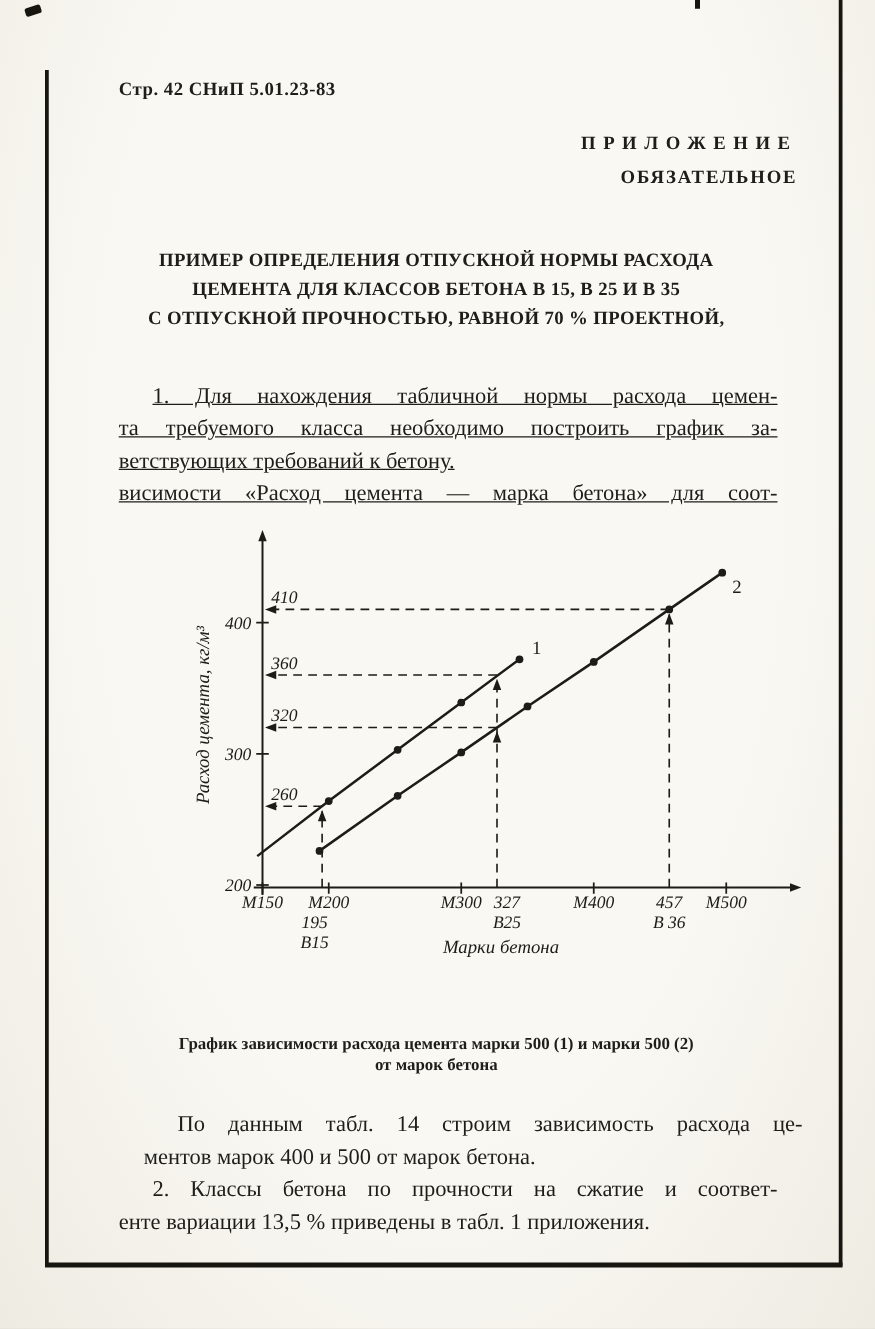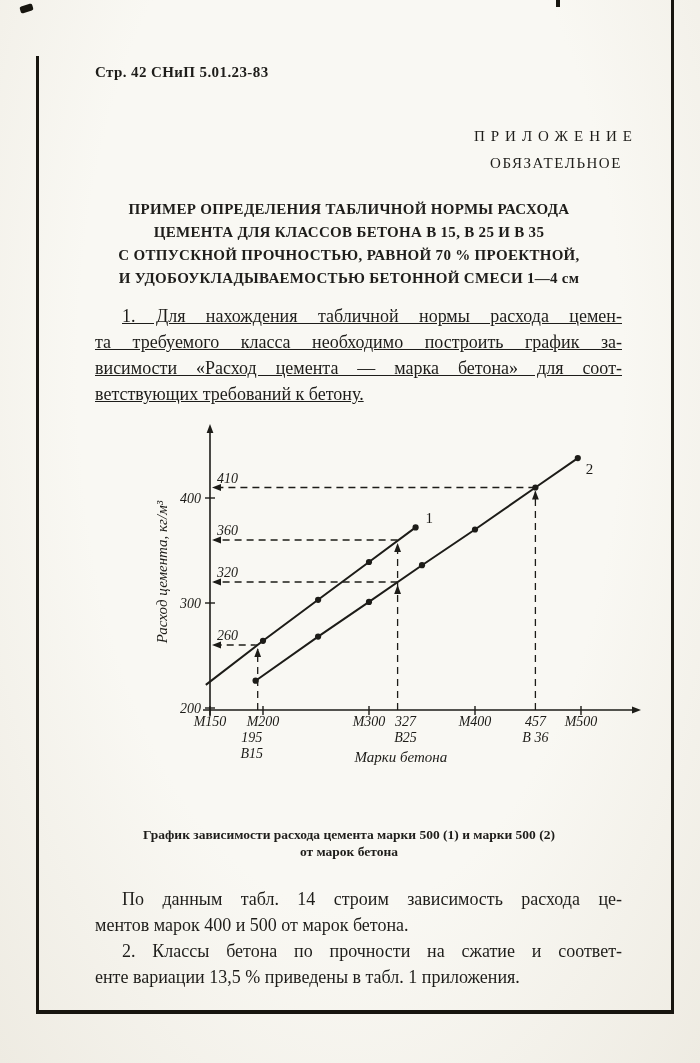--- a/index.html
+++ b/index.html
@@ -1,31 +1,31 @@
 <!DOCTYPE html>
 <html><head>
 <meta charset="utf-8">
 <style>
   html,body{margin:0;padding:0;}
   body{width:700px;height:1063px;background:#d8d5cd;font-family:"Liberation Serif",serif;color:#1e1d1a;}
   .page{position:relative;width:700px;height:1063px;overflow:hidden;
     background:radial-gradient(ellipse at 50% 35%, #f9f8f3 55%, #eeebe2 100%);}
   .scan{position:absolute;background:#17150f;}
   .header{position:absolute;left:95px;top:64px;font-size:15px;font-weight:bold;letter-spacing:.4px;}
-  .annex{position:absolute;right:62px;top:128px;text-align:center;font-weight:normal;font-size:15px;}
+  .annex{position:absolute;right:62px;top:107px;text-align:right;font-weight:bold;font-size:15px;}
   .annex .l1{letter-spacing:6px;}
   .annex .l2{letter-spacing:1.5px;margin-top:10px;}
   .title{position:absolute;left:60px;right:62px;top:198px;font-size:15px;font-weight:bold;line-height:23px;letter-spacing:.3px;}
   .title .tline{text-align:center;}
   .para{position:absolute;left:95px;width:527px;font-size:18px;line-height:26px;}
   .para .tline{text-align:justify;text-align-last:justify;}
   .para .tline.last{text-align-last:left;}
   .para .tline.first{text-indent:27px;}
   #para1{top:303px;text-decoration:underline;}
-  #para2{top:886px;}
+  #para2{top:886px;margin-left:20px;}
   #para3{top:938px;}
   .figure{position:absolute;left:115px;top:412px;width:540px;height:372px;}
   .caption{position:absolute;left:60px;right:62px;top:826px;font-size:13.5px;font-weight:bold;line-height:17px;}
   .caption .tline{text-align:center;}
   .cl{font-family:"Liberation Serif",serif;font-style:italic;font-size:14px;fill:#1d1c18;}
   .sl{font-style:normal;font-size:15px;}
   .xt,.yt{font-size:15px;}
 </style>
 </head>
 <body>
@@ -38,31 +38,30 @@
   <div class="scan" style="left:556px;top:0;width:4px;height:7px"></div>
 
   <div class="header">Стр. 42 СНиП 5.01.23-83</div>
 
   <div class="annex">
     <div class="l1">ПРИЛОЖЕНИЕ</div>
     <div class="l2">ОБЯЗАТЕЛЬНОЕ</div>
   </div>
 
   <div class="title">
-      <div class="tline first">ПРИМЕР ОПРЕДЕЛЕНИЯ ТАБЛИЧНОЙ НОРМЫ РАСХОДА</div>
+      <div class="tline first">ПРИМЕР ОПРЕДЕЛЕНИЯ ОТПУСКНОЙ НОРМЫ РАСХОДА</div>
       <div class="tline">ЦЕМЕНТА ДЛЯ КЛАССОВ БЕТОНА В 15, В 25 И В 35</div>
       <div class="tline">С ОТПУСКНОЙ ПРОЧНОСТЬЮ, РАВНОЙ 70 % ПРОЕКТНОЙ,</div>
-      <div class="tline last">И УДОБОУКЛАДЫВАЕМОСТЬЮ БЕТОННОЙ СМЕСИ 1—4 см</div>
     </div>
 
   <div class="para" id="para1">
       <div class="tline first">1. Для нахождения табличной нормы расхода цемен-</div>
       <div class="tline">та требуемого класса необходимо построить график за-</div>
+      <div class="tline last">ветствующих требований к бетону.</div>
       <div class="tline">висимости «Расход цемента — марка бетона» для соот-</div>
-      <div class="tline last">ветствующих требований к бетону.</div>
     </div>
 
   <div class="figure"><svg width="540" height="372" viewBox="0 0 540 372">
         <g>
           <line x1="95" y1="304" x2="95" y2="16" stroke="#1d1c18" stroke-width="1.6"></line>
           <polygon points="95,12 98.4,21.0 91.6,21.0" fill="#1d1c18"></polygon>
           <line x1="88" y1="298" x2="521" y2="298" stroke="#1d1c18" stroke-width="1.6"></line>
           <polygon points="526,298 517.0,301.4 517.0,294.6" fill="#1d1c18"></polygon>
         </g>
         <g>

